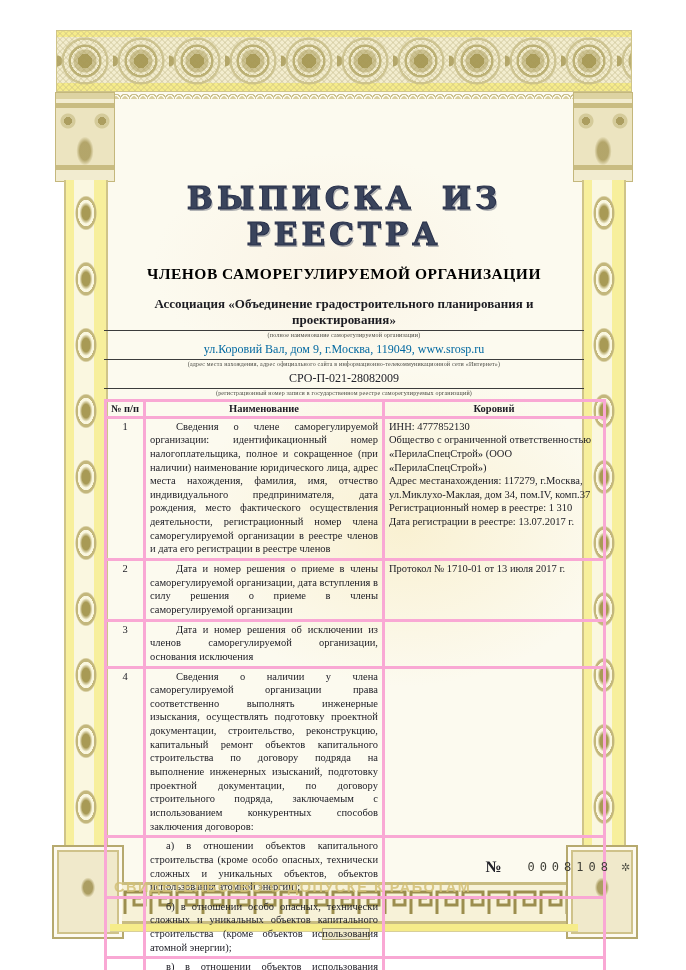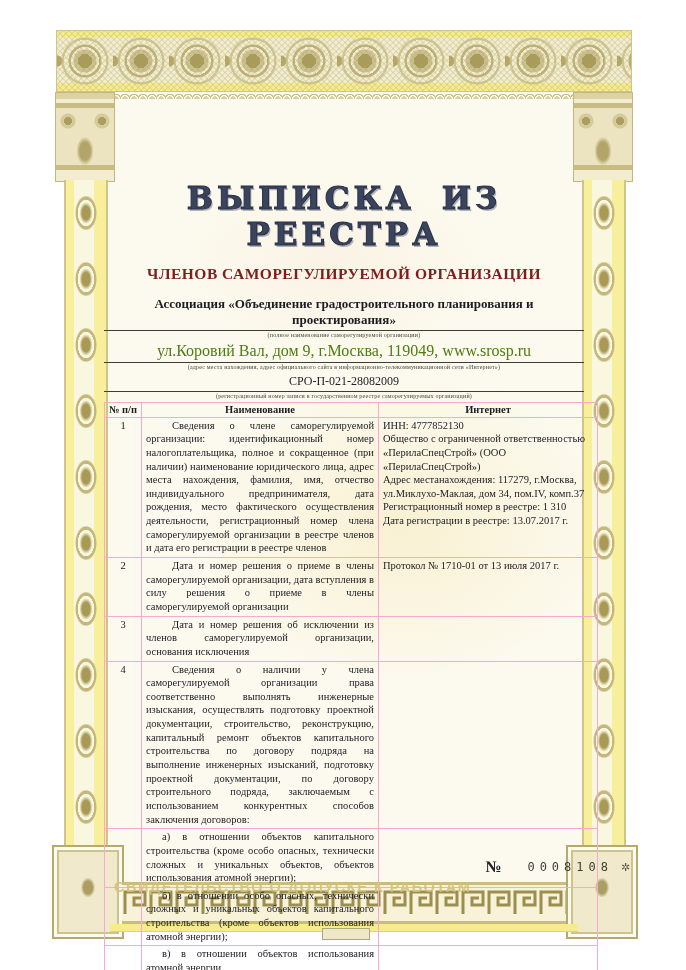--- a/index.html
+++ b/index.html
@@ -78,40 +78,40 @@
   .content{position:absolute;left:104px;top:96px;width:480px;height:794px;}
   .title-main{
     margin-top:84px;text-align:center;
     font-family:"DejaVu Serif", serif;font-weight:bold;font-size:31px;
     color:#3a445c;letter-spacing:4px;word-spacing:12px;
     -webkit-text-stroke:1px #28304a;
     text-shadow:1.5px 1.5px 0 rgba(40,48,74,.35);
   }
   .title-sub{
     margin-top:13px;text-align:center;font-weight:bold;font-size:15.5px;
-    letter-spacing:.5px;color:#7f1d1d;
+    letter-spacing:.5px;color:#000000;
   }
   .date-line{
     margin-top:11px;text-align:center;font-family:"Liberation Sans", sans-serif;
     font-weight:bold;font-size:11px;color:#2e2e34;
   }
   .date-line .doc-no{margin-left:26px;}
   .org-name{margin-top:13px;text-align:center;font-weight:bold;font-size:13px;color:#1c1c22;}
   .rule{border:none;border-top:1px solid #3c3c3c;margin:2px 0 0 0;}
   .caption{margin-top:1px;text-align:center;font-size:6px;color:#474740;letter-spacing:.2px;}
-  .org-address{margin-top:4px;text-align:center;font-size:16px;color:#4d7c0f;}
+  .org-address{margin-top:4px;text-align:center;font-size:12px;color:#0369a1;}
   .sro-number{margin-top:4px;text-align:center;font-size:12px;color:#21212a;}
   
   table.registry{
     margin-top:3px;border-collapse:collapse;width:480px;
     font-size:10.5px;line-height:1.3;color:#1c1c24;
     border:1.5px solid #2a2a2a;table-layout:fixed;
   }
   table.registry td,table.registry th{
-    border:1px solid #f9a8d4;vertical-align:top;padding:1px 4px 2px 4px;
+    border:3px solid #f9a8d4;vertical-align:top;padding:1px 4px 2px 4px;
   }
   th.col-num,td.cell-num{width:32px;text-align:center;}
   th.col-name,td.cell-name{width:232px;}
   th.col-info,td.cell-info{width:214px;}
   table.registry th{font-weight:bold;text-align:center;padding:0 2px;}
   td.cell-name{text-align:justify;text-indent:26px;}
   td.cell-name.sub{text-indent:16px;}
   td.cell-info div{text-indent:0;margin:0;}
   tr.r2 td{height:50px;}
   tr.r3 td{height:36px;}
@@ -176,21 +176,21 @@
 
   <div class="sro-number">СРО-П-021-28082009</div>
   <hr class="rule">
   <div class="caption">(регистрационный номер записи в государственном реестре саморегулируемых организаций)</div>
 
   <table class="registry">
     <thead>
       <tr>
         <th class="col-num">№ п/п</th>
         <th class="col-name">Наименование</th>
-        <th class="col-info">Интернет</th>
+        <th class="col-info">Коровий</th>
       </tr>
     </thead>
     <tbody>
       <tr class="r1">
         <td class="cell-num">1</td>
         <td class="cell-name">Сведения о члене саморегулируемой организации: идентификационный номер налогоплательщика, полное и сокращенное (при наличии) наименование юридического лица, адрес места нахождения, фамилия, имя, отчество индивидуального предпринимателя, дата рождения, место фактического осуществления деятельности, регистрационный номер члена саморегулируемой организации в реестре членов и дата его регистрации в реестре членов</td>
         <td class="cell-info">
           <div>ИНН: 4777852130</div>
           <div>Общество с ограниченной ответственностью «ПерилаСпецСтрой» (ООО «ПерилаСпецСтрой»)</div>
           <div>Адрес местанахождения: 117279, г.Москва, ул.Миклухо-Маклая, дом 34, пом.IV, комп.37</div>

